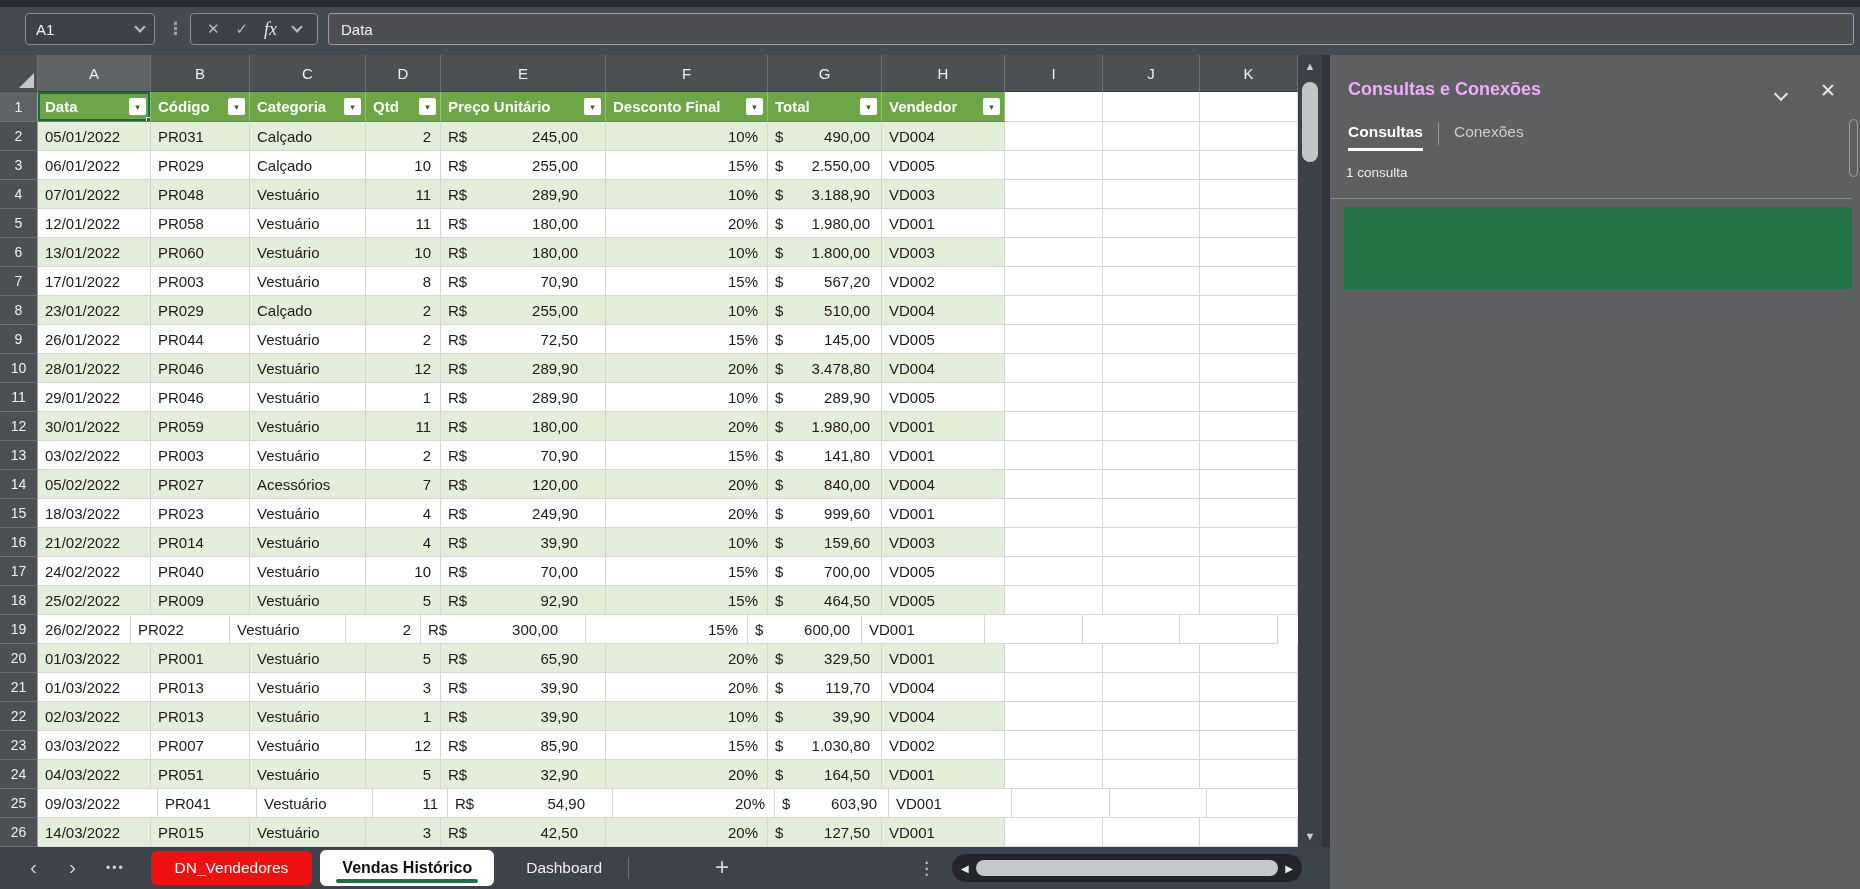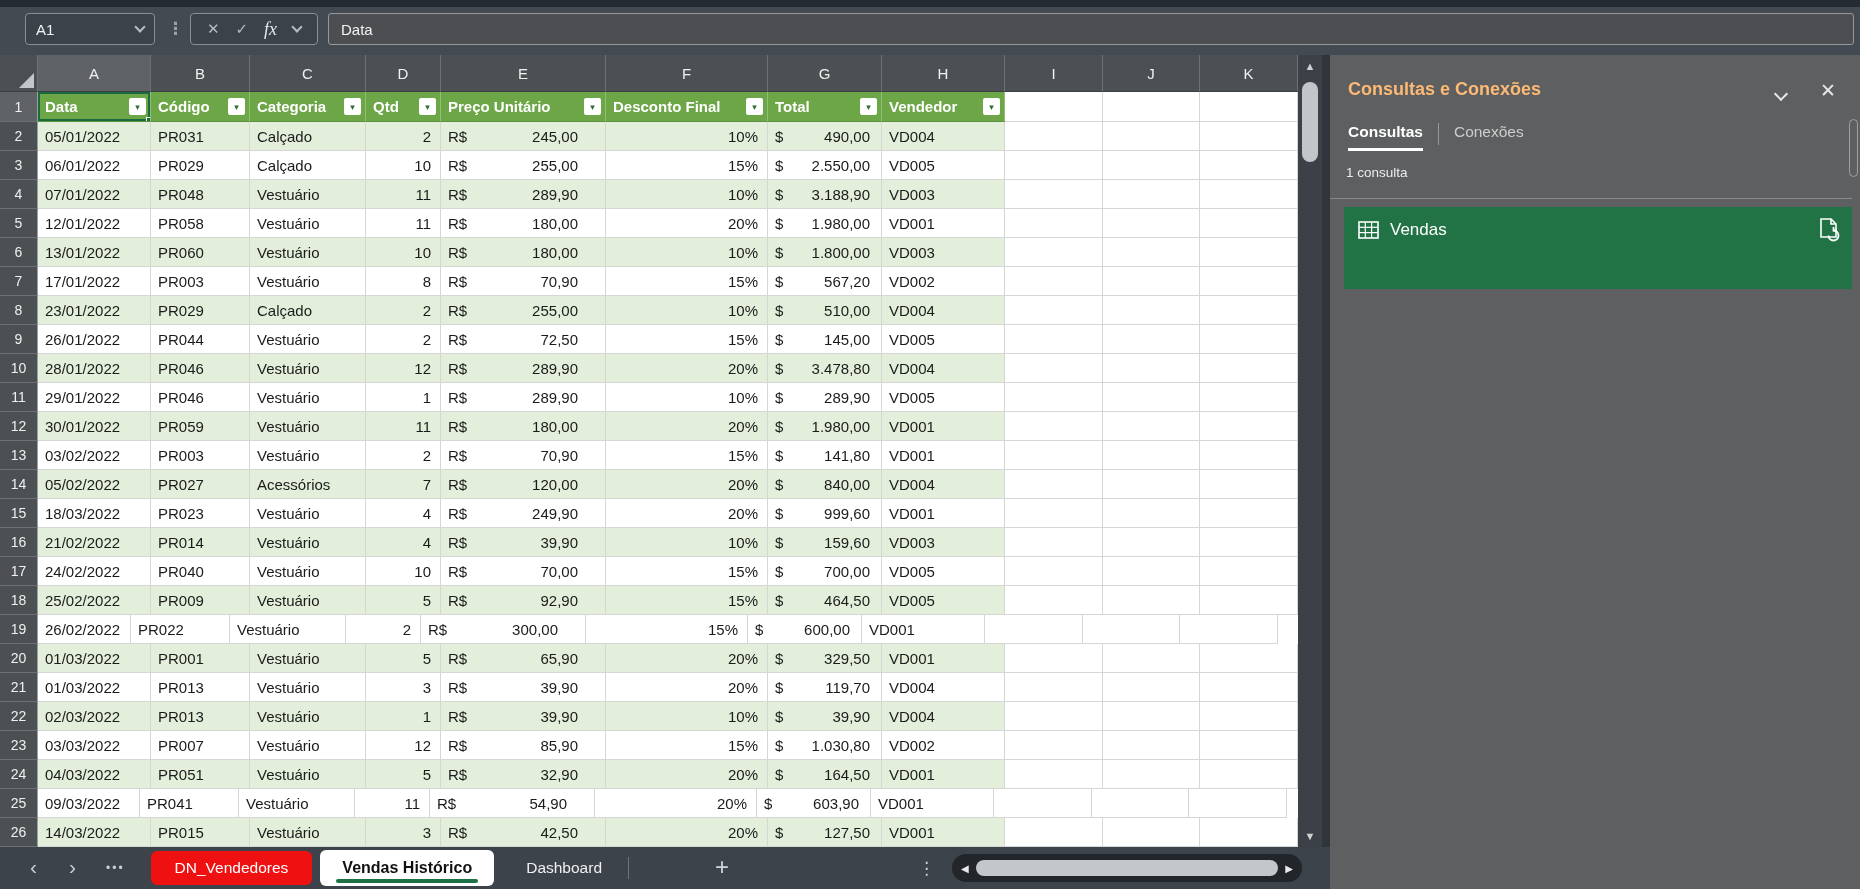--- a/index.html
+++ b/index.html
@@ -61,21 +61,21 @@
                  background:#1B6B40; border:1px solid #fff; z-index:3; }
 
   
   .vscroll { position:absolute; left:1298px; top:55px; width:24px; height:792px; background:#3b4147; }
   .vs-up,.vs-down { position:absolute; left:50%; transform:translateX(-50%); color:#cdd1d4; font-size:11px; }
   .vs-up { top:5px; } .vs-down { bottom:5px; }
   .vs-thumb { position:absolute; left:4px; top:27px; width:16px; height:80px; background:#c2c6c9; border-radius:8px; }
 
   
   .panel { position:absolute; left:1330px; top:55px; width:530px; height:834px; background:#5d5f60; }
-  .panel-title { position:absolute; left:18px; top:24px; font-size:18px; font-weight:bold; color:#fdba74; }
+  .panel-title { position:absolute; left:18px; top:24px; font-size:18px; font-weight:bold; color:#f0abfc; }
   .panel-chevron { position:absolute; right:74px; top:30px; }
   .panel-chevron .cssdown { border-color:#e8e8e8; width:10px; height:10px; }
   .panel-close { position:absolute; right:24px; top:24px; color:#e8e8e8; font-size:19px; }
   .panel-tabs { position:absolute; left:18px; top:68px; display:flex; align-items:flex-start; }
   .ptab { font-size:15.5px; color:#cdcdcd; }
   .ptab.active { color:#fff; font-weight:bold; padding-bottom:7px; border-bottom:3px solid #fff; }
   .ptab-div { width:1px; height:22px; background:#9a9a9a; margin:0 15px; }
   .panel-count { position:absolute; left:16px; top:110px; color:#ececec; font-size:13.5px; }
   .panel-divider { position:absolute; left:0px; right:8px; top:143px; height:1px; background:#8a8a8a; }
   .query-item { position:absolute; left:14px; right:8px; top:152px; height:82px; background:#217346; }
@@ -641,21 +641,21 @@
             <span>$</span>
             <span>164,50</span>
           </div>
           <div class="cell banded txt" style="width: 123px;">VD001</div>
           <div class="cell" style="width: 98px;"></div>
           <div class="cell" style="width: 97px;"></div>
           <div class="cell" style="width: 98px;"></div>
         </div>
         <div class="grid-row">
           <div class="row-num">25</div>
-          <div class="cell txt" style="width: 102px; text-align: right;">09/03/2022</div>
+          <div class="cell txt" style="width: 120px; text-align: right;">09/03/2022</div>
           <div class="cell txt" style="width: 99px;">PR041</div>
           <div class="cell txt" style="width: 116px;">Vestuário</div>
           <div class="cell num" style="width: 75px;">11</div>
           <div class="cell acc accE" style="width: 165px;">
             <span>R$</span>
             <span>54,90</span>
           </div>
           <div class="cell num" style="width: 162px;">20%</div>
           <div class="cell acc accG" style="width: 114px;">
             <span>$</span>
@@ -700,36 +700,20 @@
     <div class="panel-chevron"><span class="cssdown"></span></div>
     <div class="panel-close">✕</div>
     <div class="panel-tabs">
       <div class="ptab active">Consultas</div>
       <div class="ptab-div"></div>
       <div class="ptab">Conexões</div>
     </div>
     <div class="panel-count">1 consulta</div>
     <div class="panel-divider"></div>
     <div class="query-item">
-      <div class="qi-row1">
-        <svg width="21" height="18" viewBox="0 0 21 18">
-          <rect x="1" y="1" width="19" height="16" fill="none" stroke="#ffffff" stroke-width="1.6"></rect>
-          <line x1="7.3" y1="1" x2="7.3" y2="17" stroke="#ffffff" stroke-width="1.2"></line>
-          <line x1="13.6" y1="1" x2="13.6" y2="17" stroke="#ffffff" stroke-width="1.2"></line>
-          <line x1="1" y1="6.3" x2="20" y2="6.3" stroke="#ffffff" stroke-width="1.2"></line>
-          <line x1="1" y1="11.6" x2="20" y2="11.6" stroke="#ffffff" stroke-width="1.2"></line>
-        </svg>
-        <span class="qi-name">Vendas</span>
-        <svg class="qi-refresh" width="22" height="24" viewBox="0 0 22 24">
-          <path d="M3 1 h10 l5 5 v13 h-15 z" fill="none" stroke="#ffffff" stroke-width="1.6"></path>
-          <path d="M13 1 v5 h5" fill="none" stroke="#ffffff" stroke-width="1.6"></path>
-          <path d="M10.5 17.5 a5 5 0 1 0 5 -5" fill="none" stroke="#ffffff" stroke-width="1.8"></path>
-          <path d="M15.5 9 l0 3.5 l3.5 0" fill="none" stroke="#ffffff" stroke-width="1.8"></path>
-        </svg>
-      </div>
     </div>
     <div class="panel-scrollthumb"></div>
   </div>
 
   <div class="tabbar">
     <span class="navchev nav-prev">‹</span>
     <span class="navchev nav-next">›</span>
     <span class="moredots">•••</span>
     <div class="tab-red">
       <span>DN_Vendedores</span>

